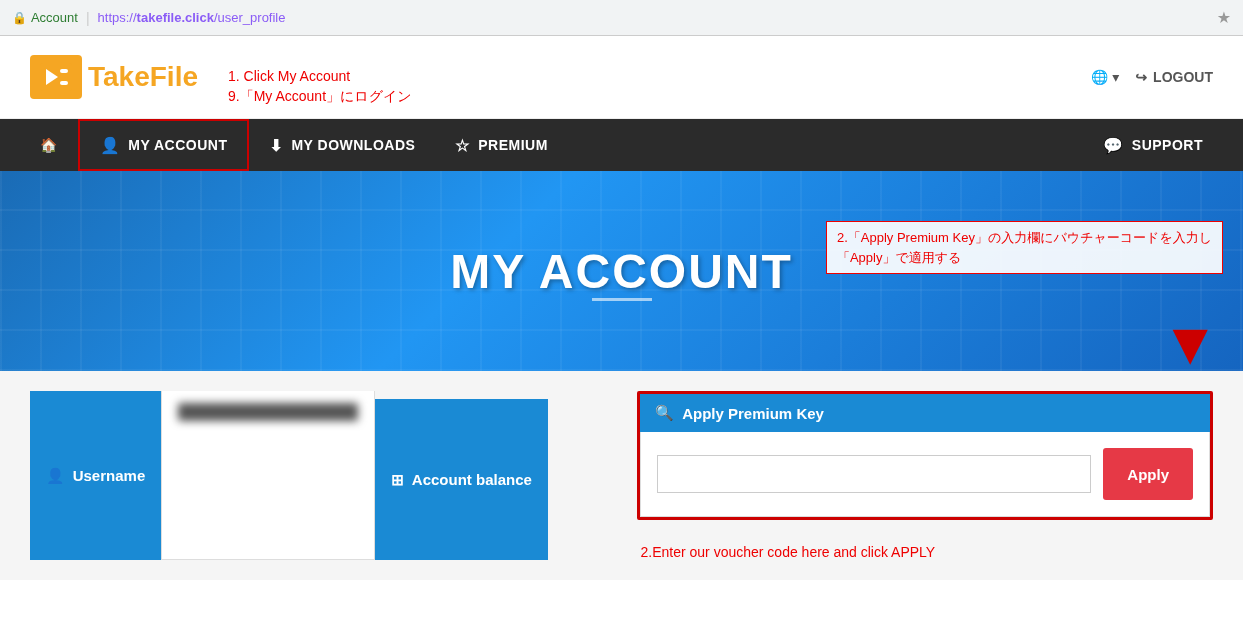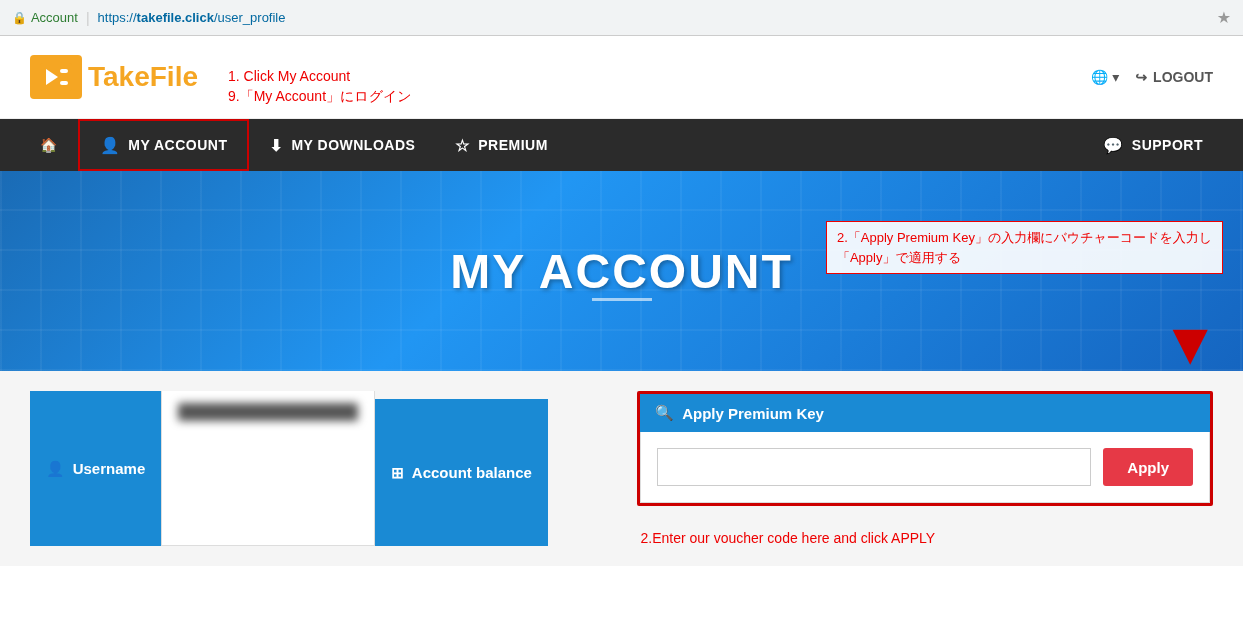--- a/index.html
+++ b/index.html
@@ -6,21 +6,21 @@
     body { font-family: Arial, sans-serif; width: 1243px; background: #fff; overflow: hidden; }
 
     
     .browser-bar {
       display: flex; align-items: center; height: 36px;
       background: #f1f3f4; border-bottom: 1px solid #ccc;
       padding: 0 12px; gap: 8px;
     }
     .browser-bar .lock-icon { color: #2e7d32; font-size: 12px; display: flex; align-items: center; gap: 4px; }
     .browser-bar .url { color: #1a73e8; font-size: 13px; }
-    .browser-bar .url span { color: #0369a1; }
+    .browser-bar .url span { color: #8b5cf6; }
     .browser-bar .star { margin-left: auto; color: #999; font-size: 16px; }
 
     
     .header {
       display: flex; align-items: center;
       padding: 12px 30px;
       background: #fff;
       border-bottom: 1px solid #eee;
       position: relative;
     }
@@ -156,21 +156,21 @@
       display: flex; align-items: center; gap: 12px;
       border: 1px solid #ddd; border-top: none;
     }
     .premium-input {
       flex: 1; height: 38px;
       border: 1px solid #ccc; padding: 0 10px;
       font-size: 14px;
     }
     .apply-btn {
       background: #e63946; color: #fff;
-      border: none; padding: 0 24px; height: 38px;
+      border: none; padding: 0 24px; height: 52px;
       font-size: 15px; font-weight: bold; cursor: pointer;
       border-radius: 3px;
     }
 
     
     .arrow-annotation {
       position: absolute; right: -10px; top: -80px;
       display: flex; flex-direction: column; align-items: center;
     }
     .big-arrow {

